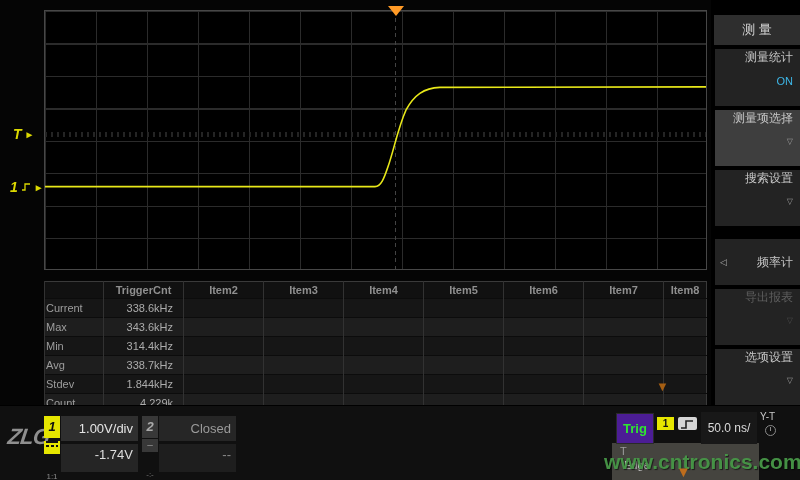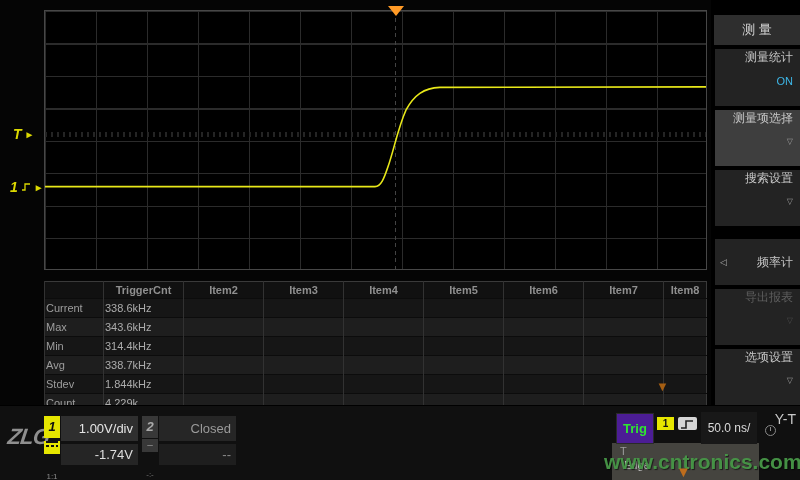--- a/index.html
+++ b/index.html
@@ -35,21 +35,21 @@
   
   #mtable{left:44px;top:281px;width:663px}
   #mtable table{width:100%;border-collapse:collapse;table-layout:fixed;border:1px solid #3a3a3a}
   #mtable th{background:#111;color:#8f8f8f;font-weight:bold;font-size:11px;height:14px;
     text-align:center;border-left:1px solid #323232;overflow:hidden;white-space:nowrap}
   #mtable td{font-size:11px;height:16px;border-left:1px solid #323232;border-top:1px solid #0c0c0c;
     overflow:hidden;white-space:nowrap}
   #mtable tr.data:nth-child(odd) td{background:#1e1e1e}
   #mtable tr.data:nth-child(even) td{background:#161616}
   #mtable td.rlabel{color:#9d9d9d;text-align:left;}
-  #mtable td.rval{color:#acacac;text-align:left;padding-right:10px}
+  #mtable td.rval{color:#acacac;text-align:right;padding-right:10px}
   #table-scroll{left:656px;top:380px;color:#a55e12;font-size:13px;line-height:13px}
 
   
   #sidebar{left:711px;top:0;width:89px;height:405px;background:#000}
   #sb-title{position:absolute;left:3px;right:0;top:15px;height:30px;line-height:30px;
     background:#2e2e2e;color:#d2d2d2;font-size:13px;text-align:center}
   .sb-btn{position:absolute;left:4px;right:0;background:#232323;box-sizing:border-box;
     color:#c6c6c6;font-size:12px;text-align:right;padding:0 7px 0 0}
   .sb-btn .sub{margin-top:9px;font-size:11px;color:#3db7e8}
   .sb-btn .darrow{margin-top:10px;font-size:8px;color:#9a9a9a}
@@ -71,36 +71,36 @@
   .probe{font-size:8px;text-align:center;margin-top:18px;color:#8a8a8a}
   #ch1-badges{left:44px;top:10px}
   #ch1-badges .chbadge,#ch1-badges .cpl-box{background:#e6e600;color:#111}
   #ch2-badges{left:142px;top:10px}
   #ch2-badges .chbadge{background:#383838;color:#a9a9a9}
   #ch2-badges .cplc{width:16px;height:13px;margin-top:1px;background:#383838;color:#909090;
     font-size:10px;text-align:center;line-height:12px}
   #ch2-badges .probe{color:#777}
   .vcol{width:77px;box-sizing:border-box}
   .vrow1{height:25px;line-height:25px;background:#2f2f2f;color:#e5e5e5;font-size:13px;text-align:right;padding-right:5px}
-  .vrow2{height:21px;line-height:21px;background:#252525;color:#dedede;font-size:13px;text-align:right;padding-right:5px;margin-top:3px}
+  .vrow2{height:28px;line-height:21px;background:#252525;color:#dedede;font-size:13px;text-align:right;padding-right:5px;margin-top:3px}
   #ch1-vals{left:61px;top:10px}
   #ch2-vals{left:159px;top:10px}
   #ch2-vals .vrow1{background:#262626;color:#9a9a9a}
   #ch2-vals .vrow2{background:#1e1e1e;color:#8a8a8a}
   #trig-panel{left:612px;top:37px;width:147px;height:38px;background:#45443f}
   #trig-box{left:616px;top:7px;width:36px;height:29px;background:#4c1d95;border:1px solid #2a2a2a;
     color:#2fe62f;font-weight:bold;font-size:13px;text-align:center;line-height:29px}
   #trig-t{left:620px;top:39px;font-size:11px;color:#9c9c9c}
   #trig-edge{left:624px;top:53px;font-size:11px;color:#c2c2c2;z-index:3}
   #trig-src{left:657px;top:11px;width:17px;height:13px;background:#e6e600;color:#111;
     font-size:10px;font-weight:bold;text-align:center;line-height:13px}
   #trig-slope{left:678px;top:11px;width:19px;height:13px;background:#d5d5d5;border-radius:2px}
   #timebase{left:701px;top:6px;width:56px;height:32px;background:#181818;color:#dadada;
     font-size:12px;text-align:center;line-height:32px}
-  #dispmode{left:760px;top:5px;width:36px;text-align:right;color:#c8c8c8;font-size:14px}
+  #dispmode{left:760px;top:5px;width:36px;text-align:left;color:#c8c8c8;font-size:10px}
   #clock-icon{left:765px;top:19px;width:9px;height:9px;border:1px solid #8a8a8a;border-radius:50%}
   #clock-icon:after{content:"";position:absolute;left:4px;top:1px;width:1px;height:4px;background:#8a8a8a}
   #watermark{left:604px;top:44px;font-size:21px;font-weight:bold;color:rgba(72,152,72,.95);
     text-shadow:1px 1px 1px rgba(0,0,0,.6);z-index:8;white-space:nowrap}
   #watermark-cursor{left:676px;top:57px;color:#bd6d1d;font-size:15px;z-index:9}
 </style>
 </head>
 <body>
 
 <div id="plot" class="abs">

